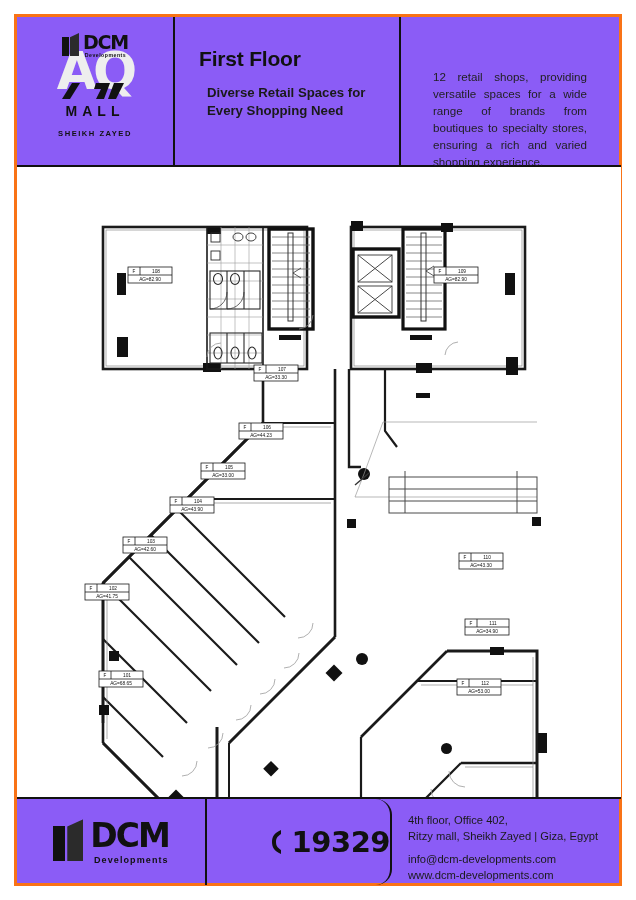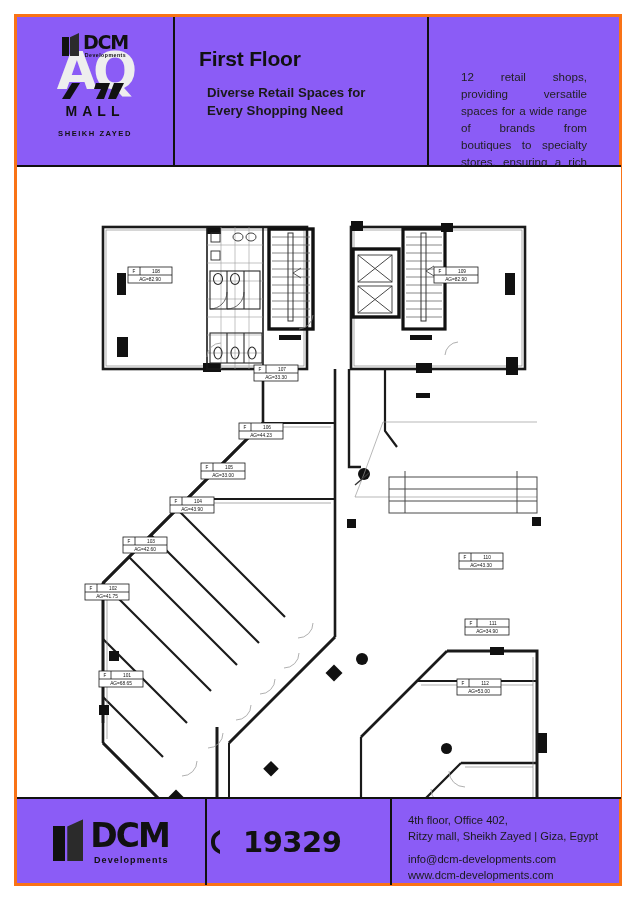--- a/index.html
+++ b/index.html
@@ -49,21 +49,21 @@
     border-right: 2px solid #111111;
     box-sizing: border-box;
     position: relative;
     display: flex;
     flex-direction: column;
     align-items: center;
     justify-content: flex-start;
     padding-top: 16px;
   }
   .hdr-title {
-    width: 254px;
+    width: 226px;
     border-right: 2px solid #111111;
     box-sizing: border-box;
     padding: 30px 16px 10px 24px;
   }
   .hdr-desc {
     flex: 1;
     box-sizing: border-box;
     padding: 36px 18px 10px 16px;
   }
 
@@ -209,22 +209,23 @@
     display: flex;
     align-items: center;
     justify-content: center;
   }
   .ft-phone {
     width: 185px;
     border-right: 2px solid #111111;
     box-sizing: border-box;
     display: flex;
     align-items: center;
-    justify-content: flex-start;
-    gap: 18px;
+    justify-content: flex-end;
+    gap: 6px;
+    border-radius: 16px;
   }
   .ft-addr {
     flex: 1;
     box-sizing: border-box;
     padding: 14px 10px 14px 16px;
   }
   .ft-dcm {
     display: flex;
     align-items: flex-start;
     gap: 7px;

